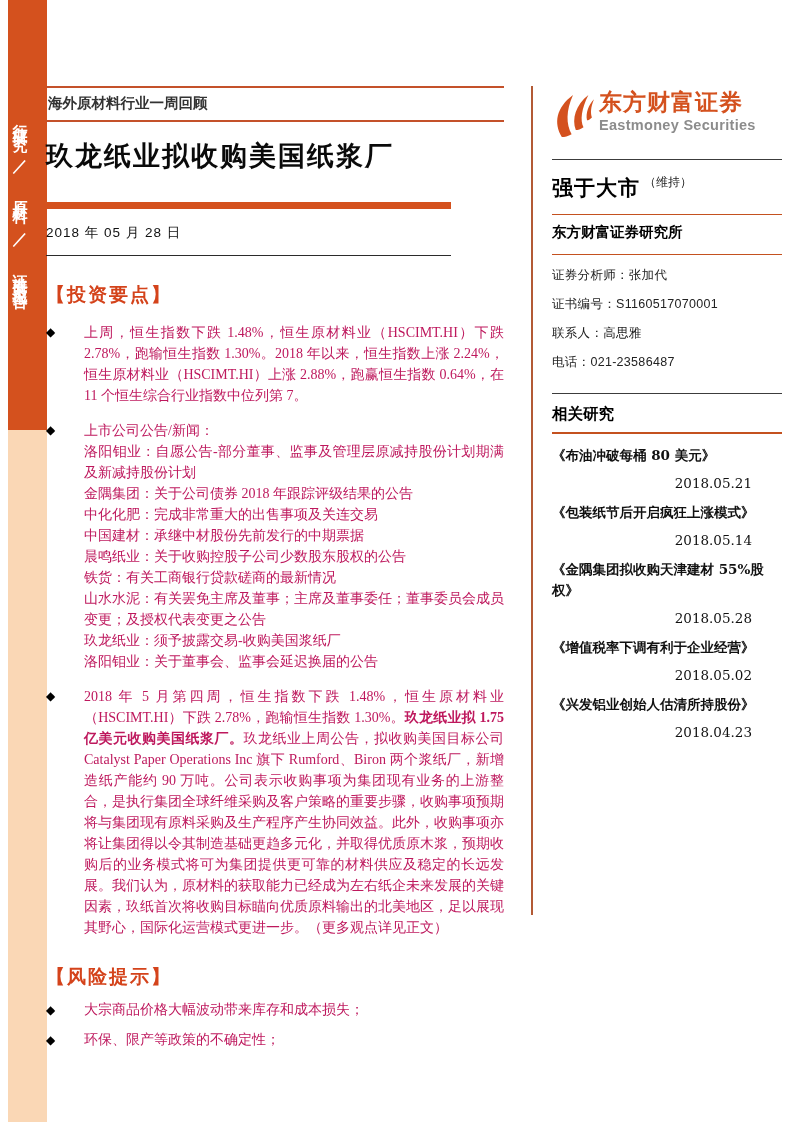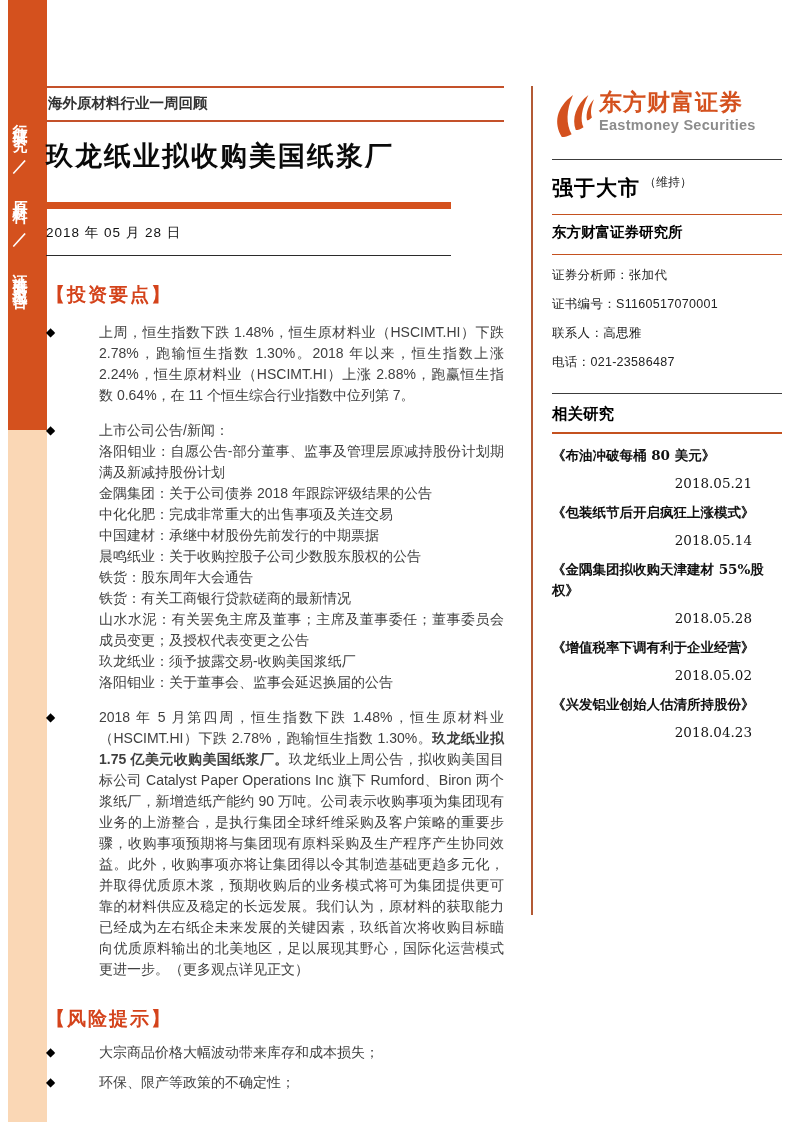--- a/index.html
+++ b/index.html
@@ -29,22 +29,22 @@
   .date-rule { margin-top:13px; width:405px; border-top:1.5px solid #2b2b2b; }
 
   .section-heading {
     margin-top:26px; color:#d4431b; font-size:19px; font-weight:bold;
     font-family:"DejaVu Serif", serif; letter-spacing:2px;
   }
   .bullets { margin-top:8px; }
   .bullet { display:flex; margin-top:14px; }
   .bullet-mark { width:38px; flex:none; font-size:12px; color:#000; padding-top:3px; }
   .bullet-body {
-    flex:1; font-family:Liberation Sans, sans-serif; font-size:14px; line-height:21px;
-    color:#404040; text-align:justify;margin-left:15px;
+    flex:1; font-family:Liberation Serif, serif; font-size:14px; line-height:21px;
+    color:#be185d; text-align:justify;
   }
   .bullet-body .ann-line { display:block; }
   .bold-inline { font-weight:bold; }
 
   .risk-list .bullet { margin-top:10px; }
   .risk-list .bullet-body { line-height:20px; }
 
   
   .v-divider { position:absolute; left:531px; top:86px; width:2px; height:829px; background:#b35a35; }
 
@@ -106,21 +106,20 @@
 
       <div class="bullet">
         <span class="bullet-mark">◆</span>
         <div class="bullet-body">
           <span class="ann-line">上市公司公告/新闻：</span>
           <span class="ann-line">洛阳钼业：自愿公告-部分董事、监事及管理层原减持股份计划期满及新减持股份计划</span>
           <span class="ann-line">金隅集团：关于公司债券 2018 年跟踪评级结果的公告</span>
           <span class="ann-line">中化化肥：完成非常重大的出售事项及关连交易</span>
           <span class="ann-line">中国建材：承继中材股份先前发行的中期票据</span>
           <span class="ann-line">晨鸣纸业：关于收购控股子公司少数股东股权的公告</span>
-          <span class="ann-line">铁货：股东周年大会通告</span>
           <span class="ann-line">铁货：有关工商银行贷款磋商的最新情况</span>
           <span class="ann-line">山水水泥：有关罢免主席及董事；主席及董事委任；董事委员会成员变更；及授权代表变更之公告</span>
           <span class="ann-line">玖龙纸业：须予披露交易-收购美国浆纸厂</span>
           <span class="ann-line">洛阳钼业：关于董事会、监事会延迟换届的公告</span>
         </div>
       </div>
 
       <div class="bullet">
         <span class="bullet-mark">◆</span>
         <div class="bullet-body"><span>2018 年 5 月第四周，恒生指数下跌 1.48%，恒生原材料业（HSCIMT.HI）下跌 2.78%，跑输恒生指数 1.30%。</span><span class="bold-inline">玖龙纸业拟 1.75 亿美元收购美国纸浆厂。</span><span>玖龙纸业上周公告，拟收购美国目标公司 Catalyst Paper Operations Inc 旗下 Rumford、Biron 两个浆纸厂，新增造纸产能约 90 万吨。公司表示收购事项为集团现有业务的上游整合，是执行集团全球纤维采购及客户策略的重要步骤，收购事项预期将与集团现有原料采购及生产程序产生协同效益。此外，收购事项亦将让集团得以令其制造基础更趋多元化，并取得优质原木浆，预期收购后的业务模式将可为集团提供更可靠的材料供应及稳定的长远发展。我们认为，原材料的获取能力已经成为左右纸企未来发展的关键因素，玖纸首次将收购目标瞄向优质原料输出的北美地区，足以展现其野心，国际化运营模式更进一步。（更多观点详见正文）</span></div>

